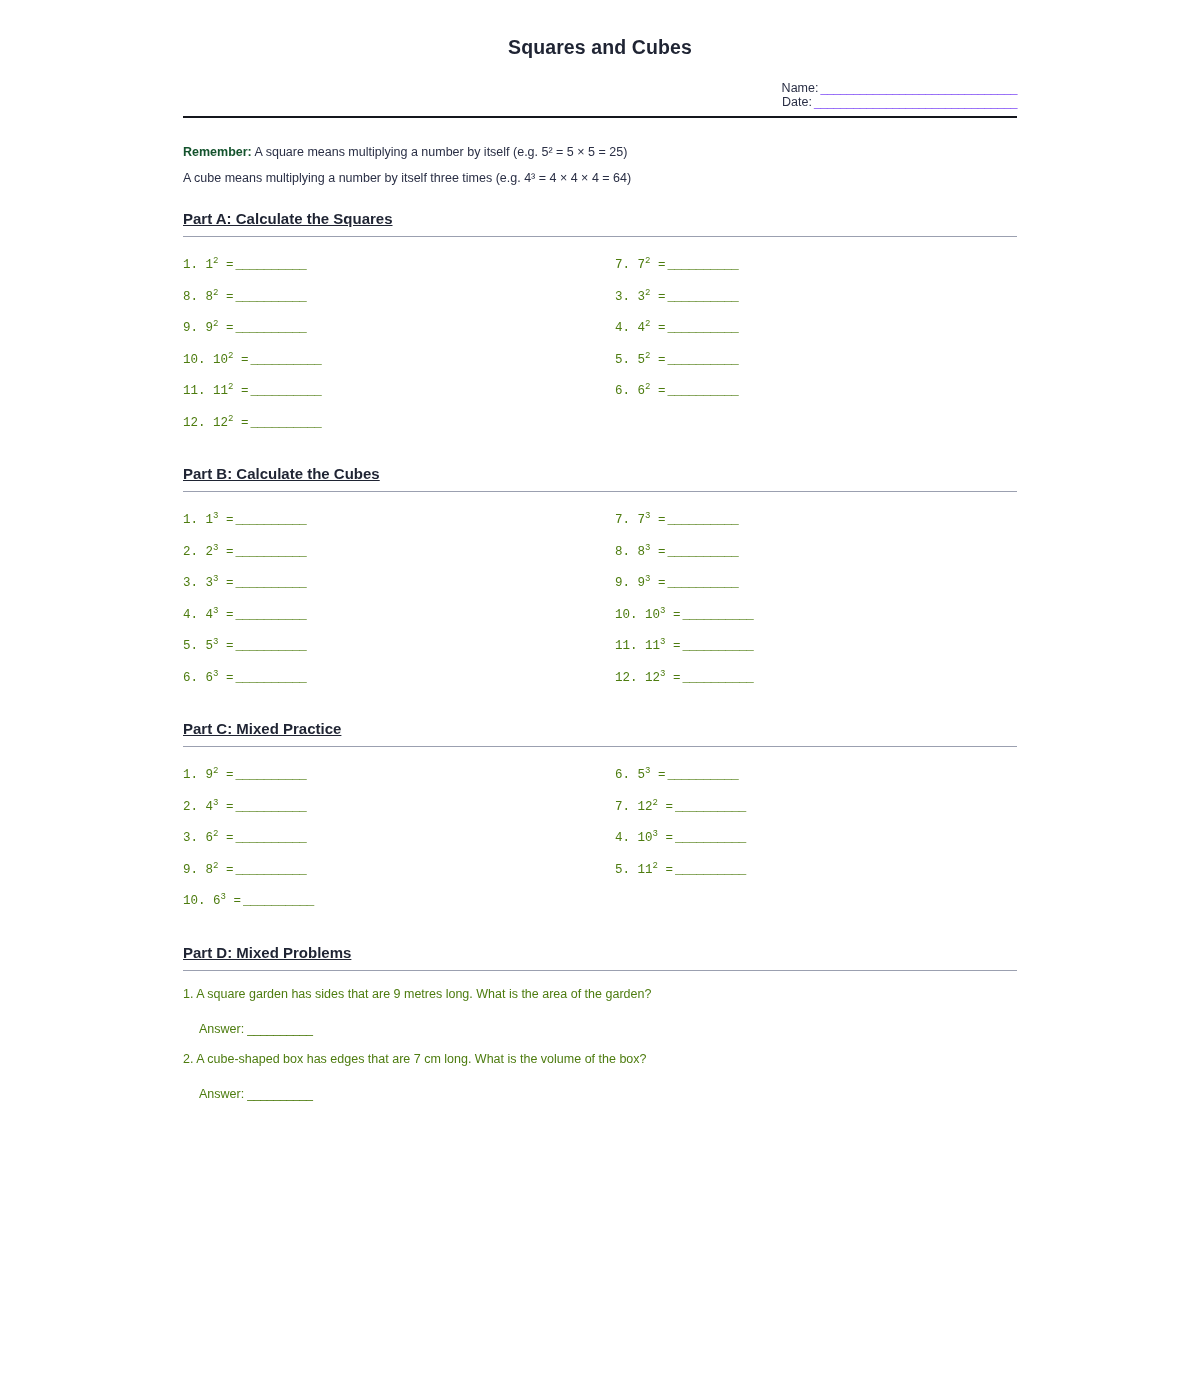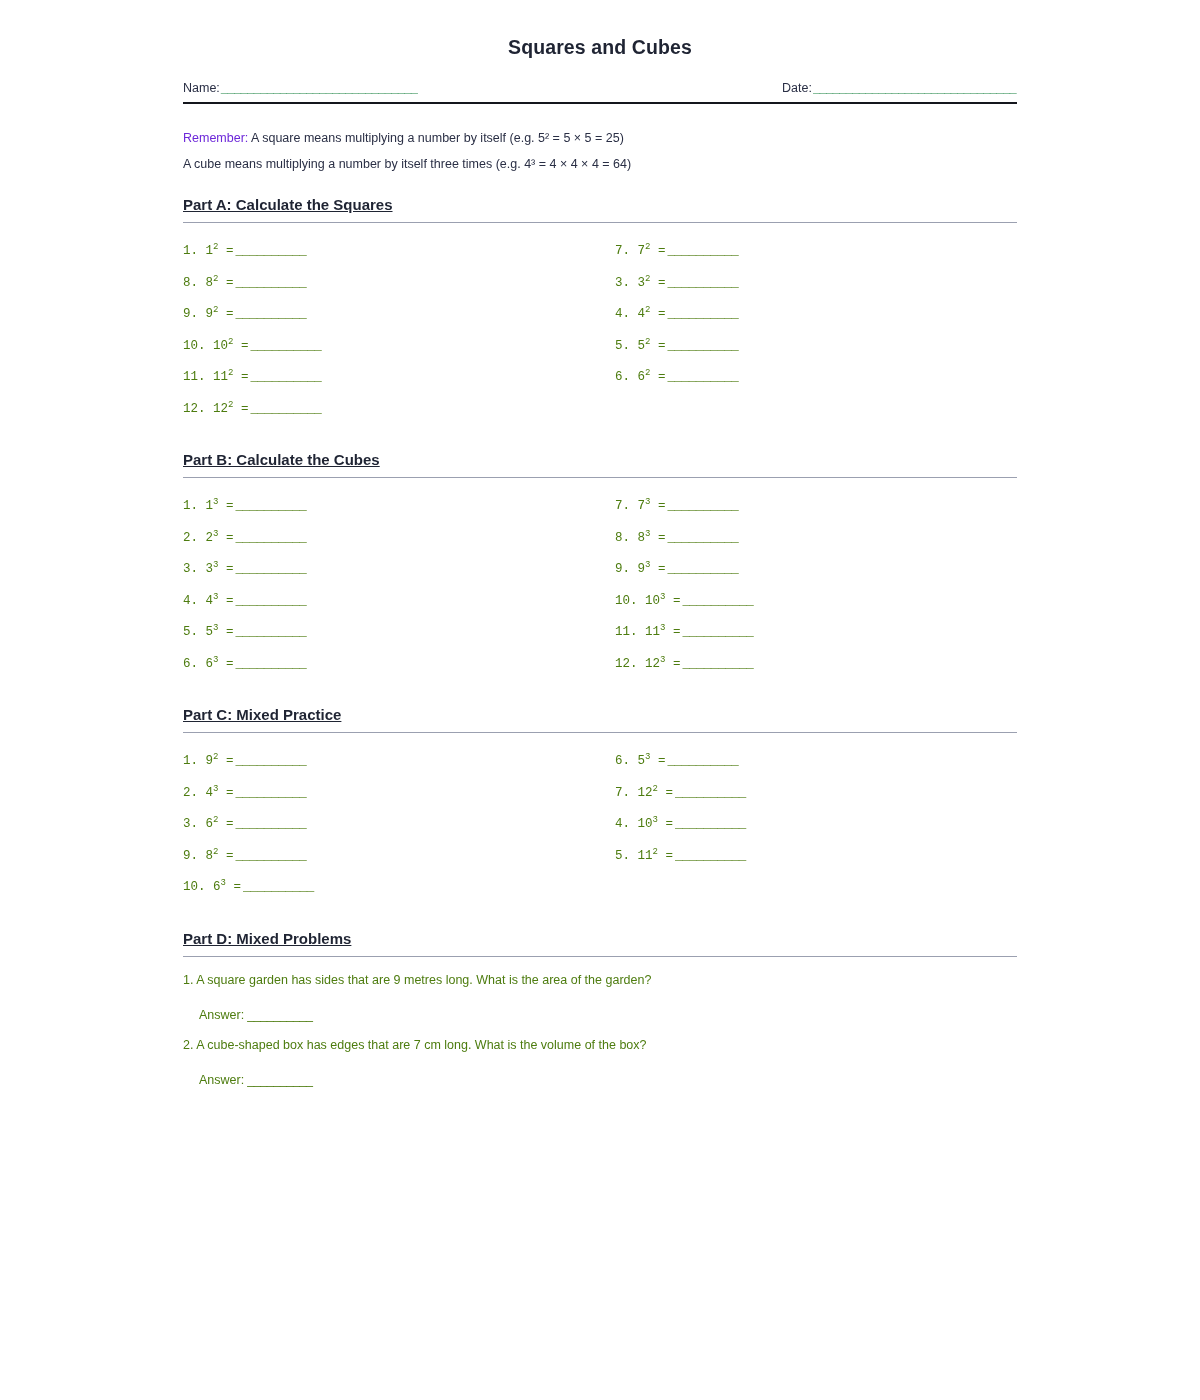--- a/index.html
+++ b/index.html
@@ -38,51 +38,51 @@
     margin: 0;
     padding-top: 36px;
   }
   .namedate {
     display: flex;
     justify-content: space-between;
     align-items: flex-end;
     margin-top: 22px;
     font-size: 12.5px;
     color: #2a2f45;
+    flex-direction: column;
   }
   .nd-field {
     display: flex;
     align-items: baseline;
     white-space: nowrap;
   }
   .nd-label { margin-right: 2px; }
   .nd-blank {
     letter-spacing: -0.4px;
-    color: #15803d;
-    font-style: italic;
+    color: #8b5cf6;
   }
   .nd-date { }
   .header-rule {
     border: 0;
     border-top: 2.6px solid #14161d;
     margin: 7px 0 0 0;
   }
 
   
   .remember {
     margin-top: 28px;
     font-size: 12.5px;
     line-height: 1.0;
   }
   .remember p {
     margin: 0 0 13px 0;
   }
   .remember .lead {
-    font-weight: normal;
-    color: #6d28d9;
+    font-weight: bold;
+    color: #14532d;
   }
 
   
   .section { margin-top: 26px; }
   .section-title {
     font-size: 15px;
     font-weight: bold;
     color: #1f2433;
     margin: 0 0 9px 0;
     text-decoration: underline;

